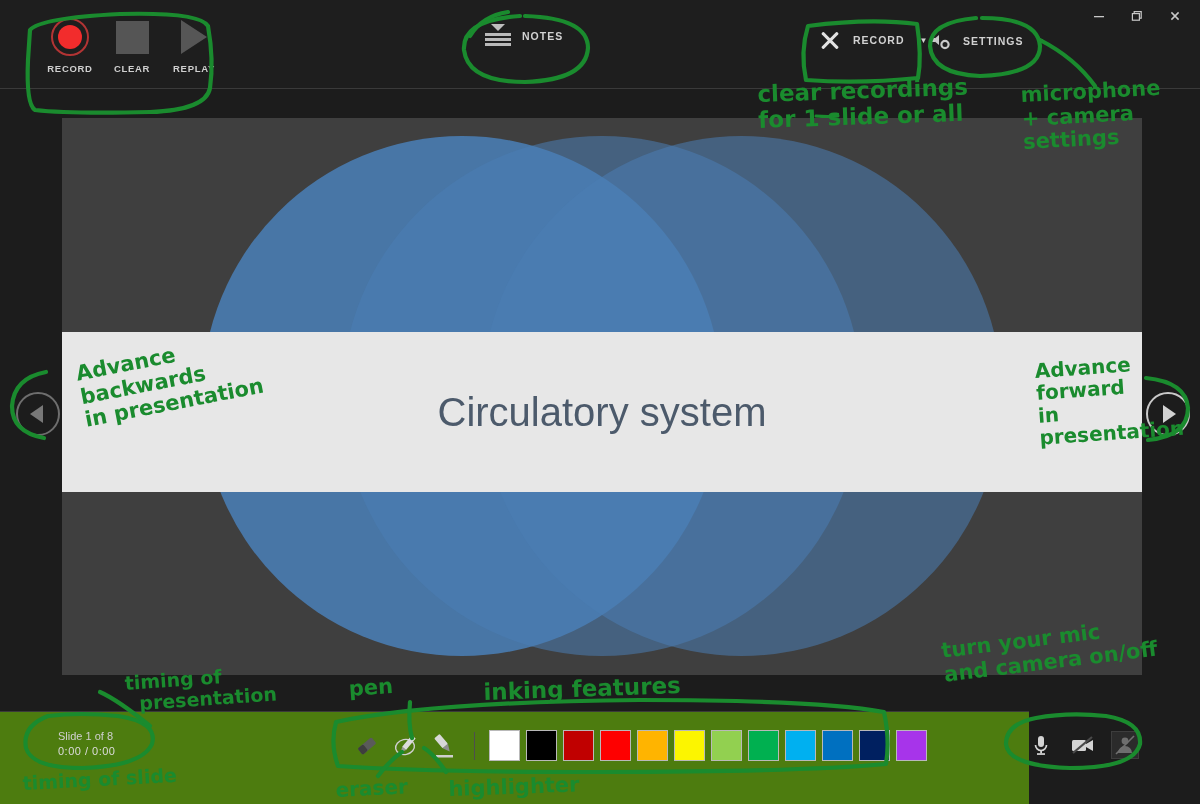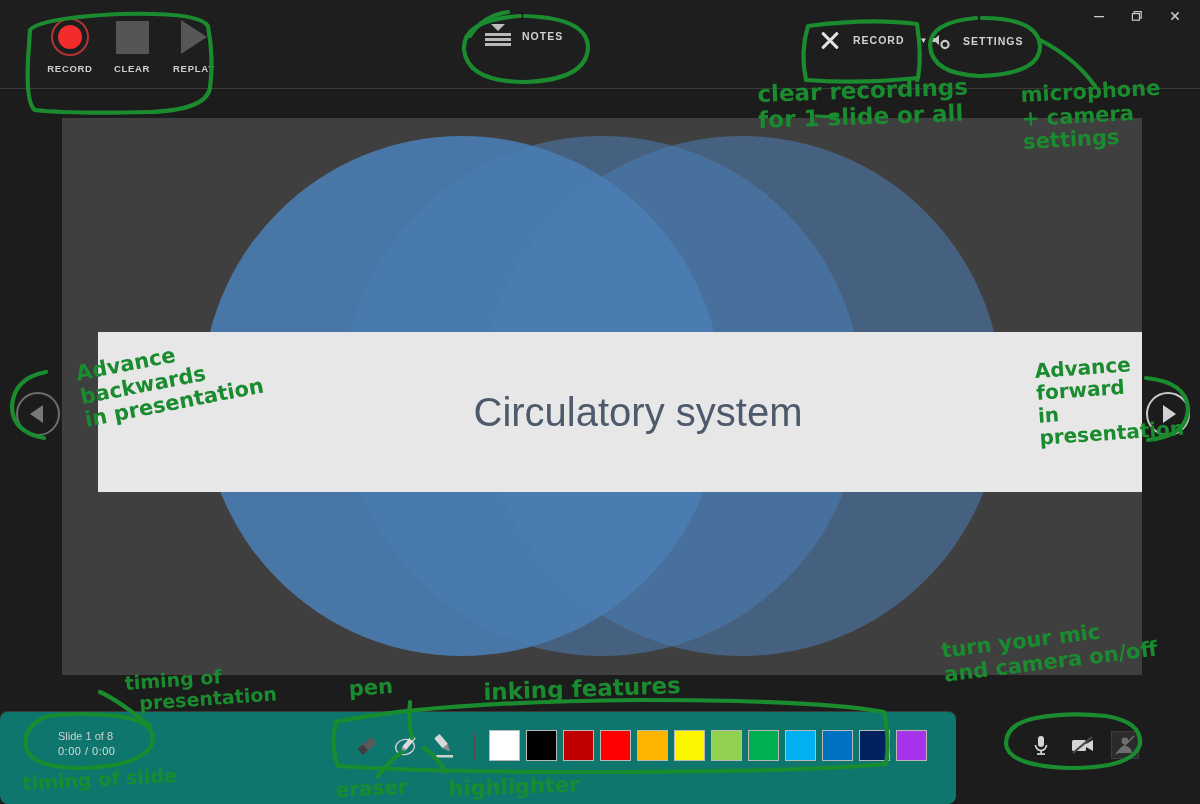--- a/index.html
+++ b/index.html
@@ -93,45 +93,44 @@
   .stage {
     position: absolute; left: 62px; top: 118px;
     width: 1080px; height: 557px;
     background: #3f3f3f; overflow: hidden;
   }
   .venn { position: absolute; left: 0; top: 0; width: 100%; height: 100%; }
   .titleband {
     position: absolute; left: 0; top: 214px;
     width: 1080px; height: 160px;
     background: #e7e7e7;
-    display: flex; align-items: center; justify-content: center; margin-left: 36px;
+    display: flex; align-items: center; justify-content: center;
   }
   .slidetitle {
     font-size: 40px; color: #4c5a6b; font-weight: 400;
     font-family: "Liberation Sans", sans-serif;
   }
 
   
   .navarrow {
     position: absolute; top: 392px;
     width: 44px; height: 44px; border-radius: 50%;
     display: flex; align-items: center; justify-content: center;
   }
   .nav-left  { left: 16px;  border: 2px solid #6e6e6e; }
   .nav-right { left: 1146px; border: 2px solid #c9c9c9; }
   .tri-l { width:0;height:0;border-right:13px solid #787878;border-top:9px solid transparent;border-bottom:9px solid transparent; margin-right:3px;}
   .tri-r { width:0;height:0;border-left:13px solid #d2d2d2;border-top:9px solid transparent;border-bottom:9px solid transparent; margin-left:3px;}
 
   
   .bottombar {
     position: absolute; left: 0; top: 711px;
-    width: 956px; height: 93px;
-    background: #0f766e;
+    width: 1029px; height: 93px;
+    background: #4d7c0f;
     border-top: 1px solid #3a3a3a;
-    border-radius: 8px;
   }
   .slideinfo { position: absolute; left: 58px; top: 18px; }
   .slideinfo .sline1 { font-size: 11px; color: #d0d0d0; }
   .slideinfo .sline2 { font-size: 11px; color: #dcdcdc; margin-top: 3px; letter-spacing: .5px; }
 
   .inktools {
     position: absolute; left: 352px; top: 18px;
     display: flex; align-items: center; gap: 9px;
   }
   .inktool {

